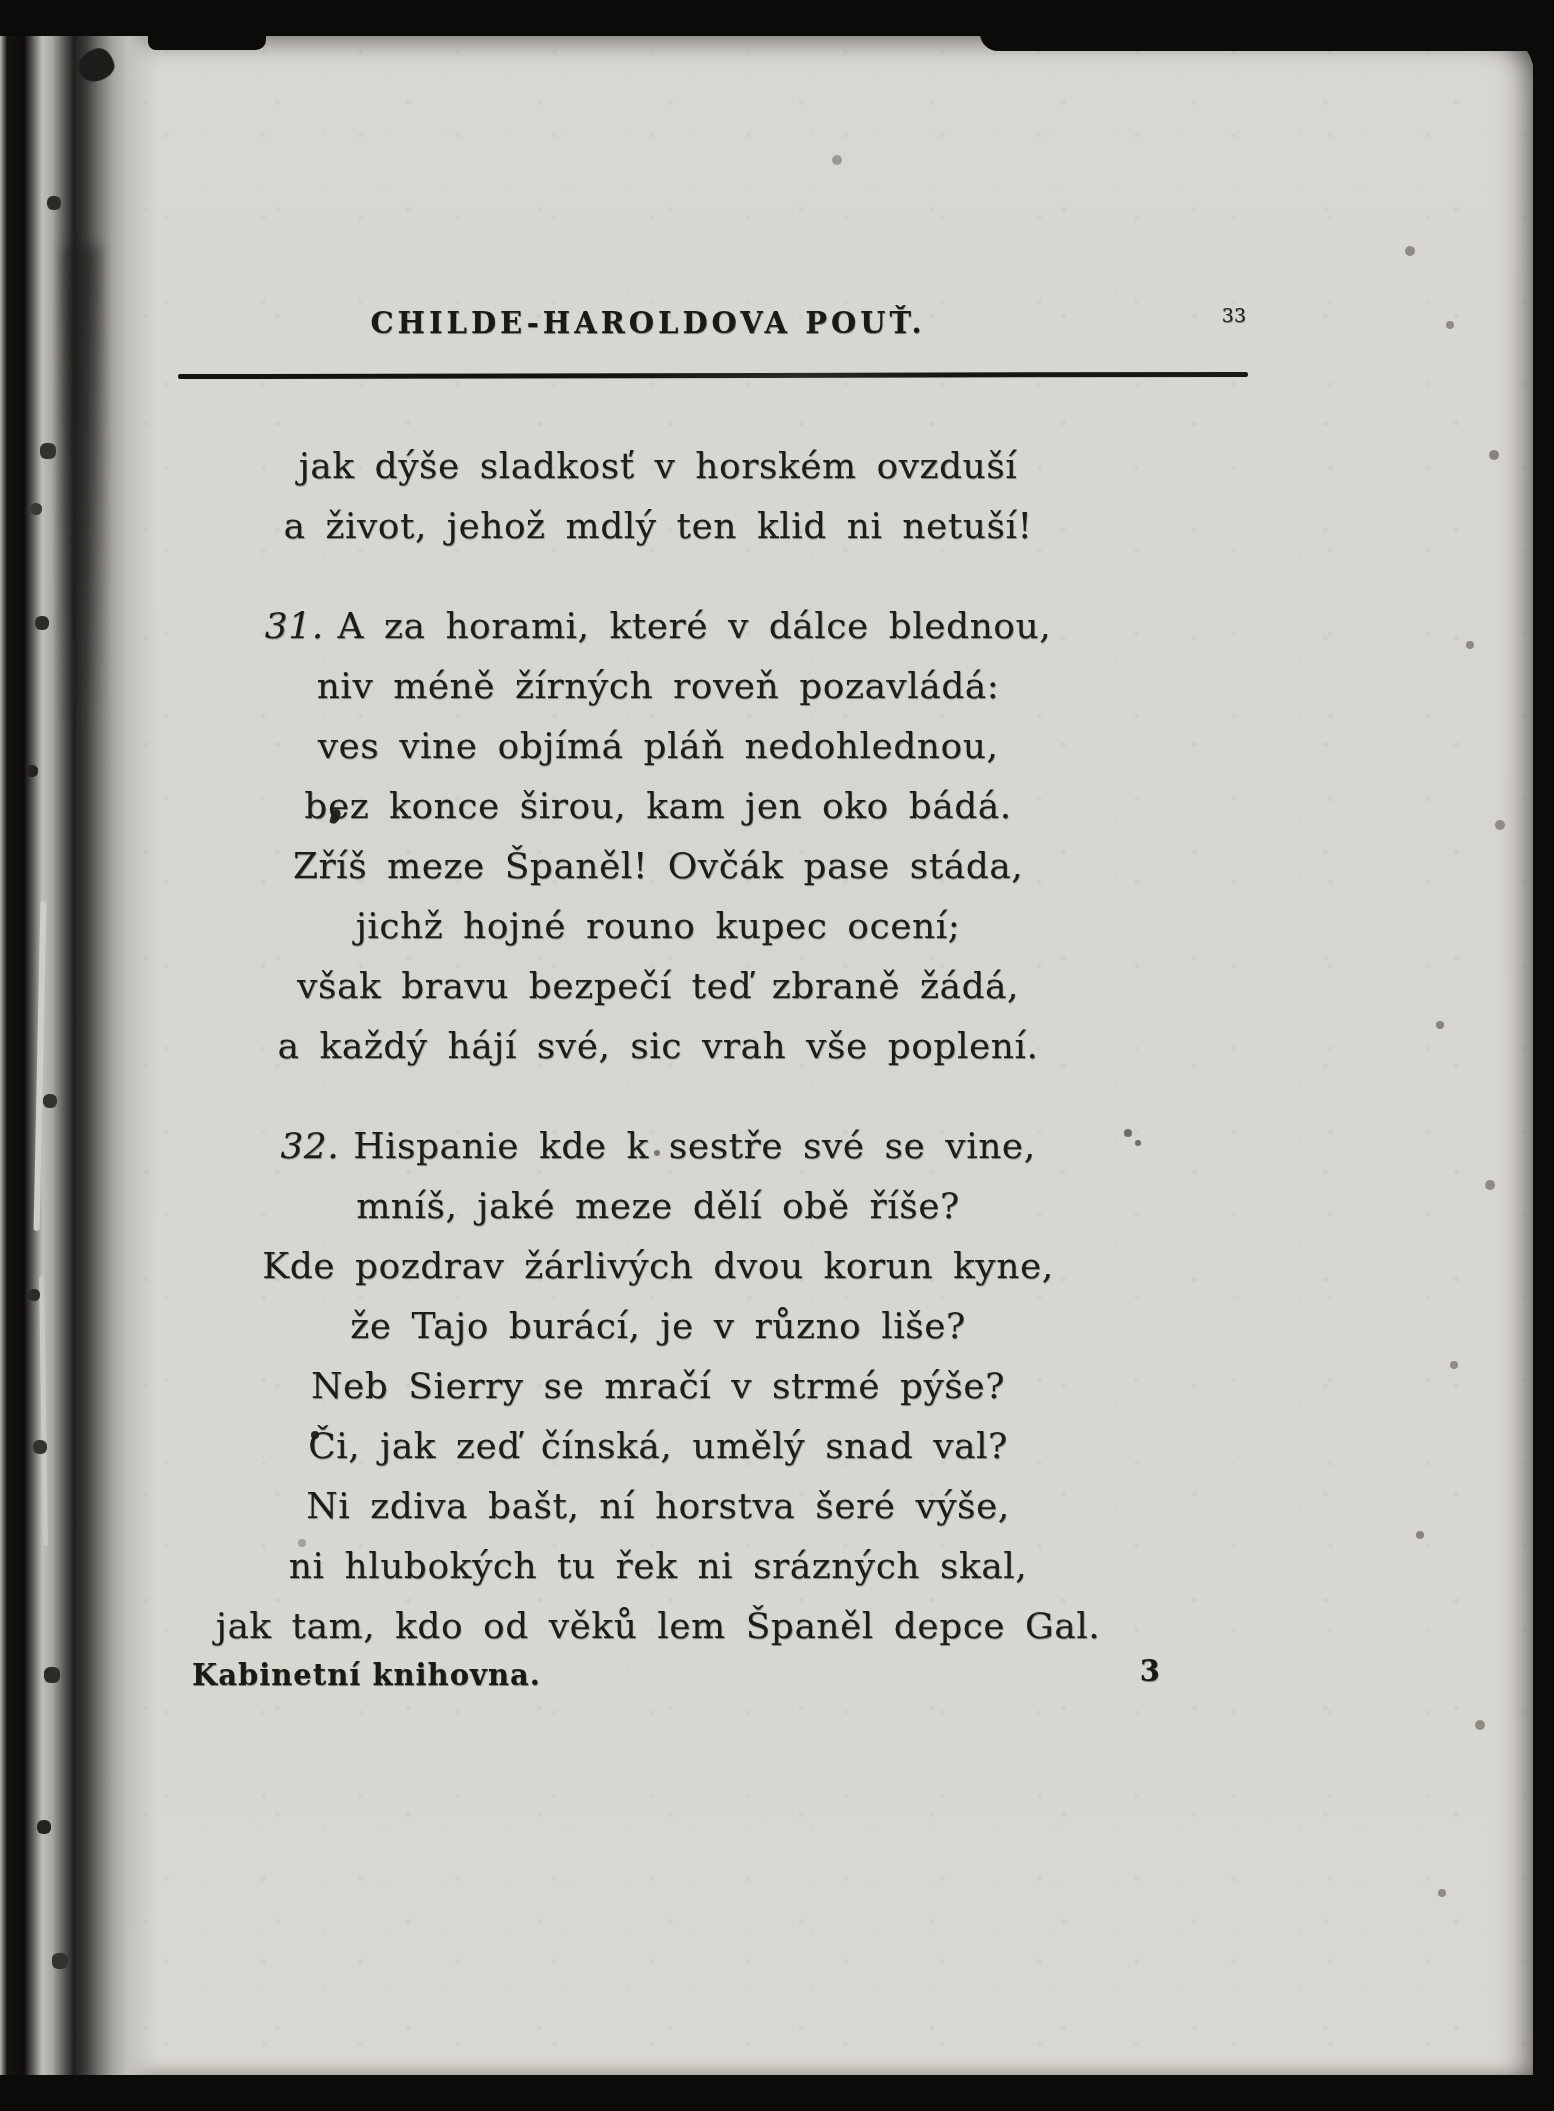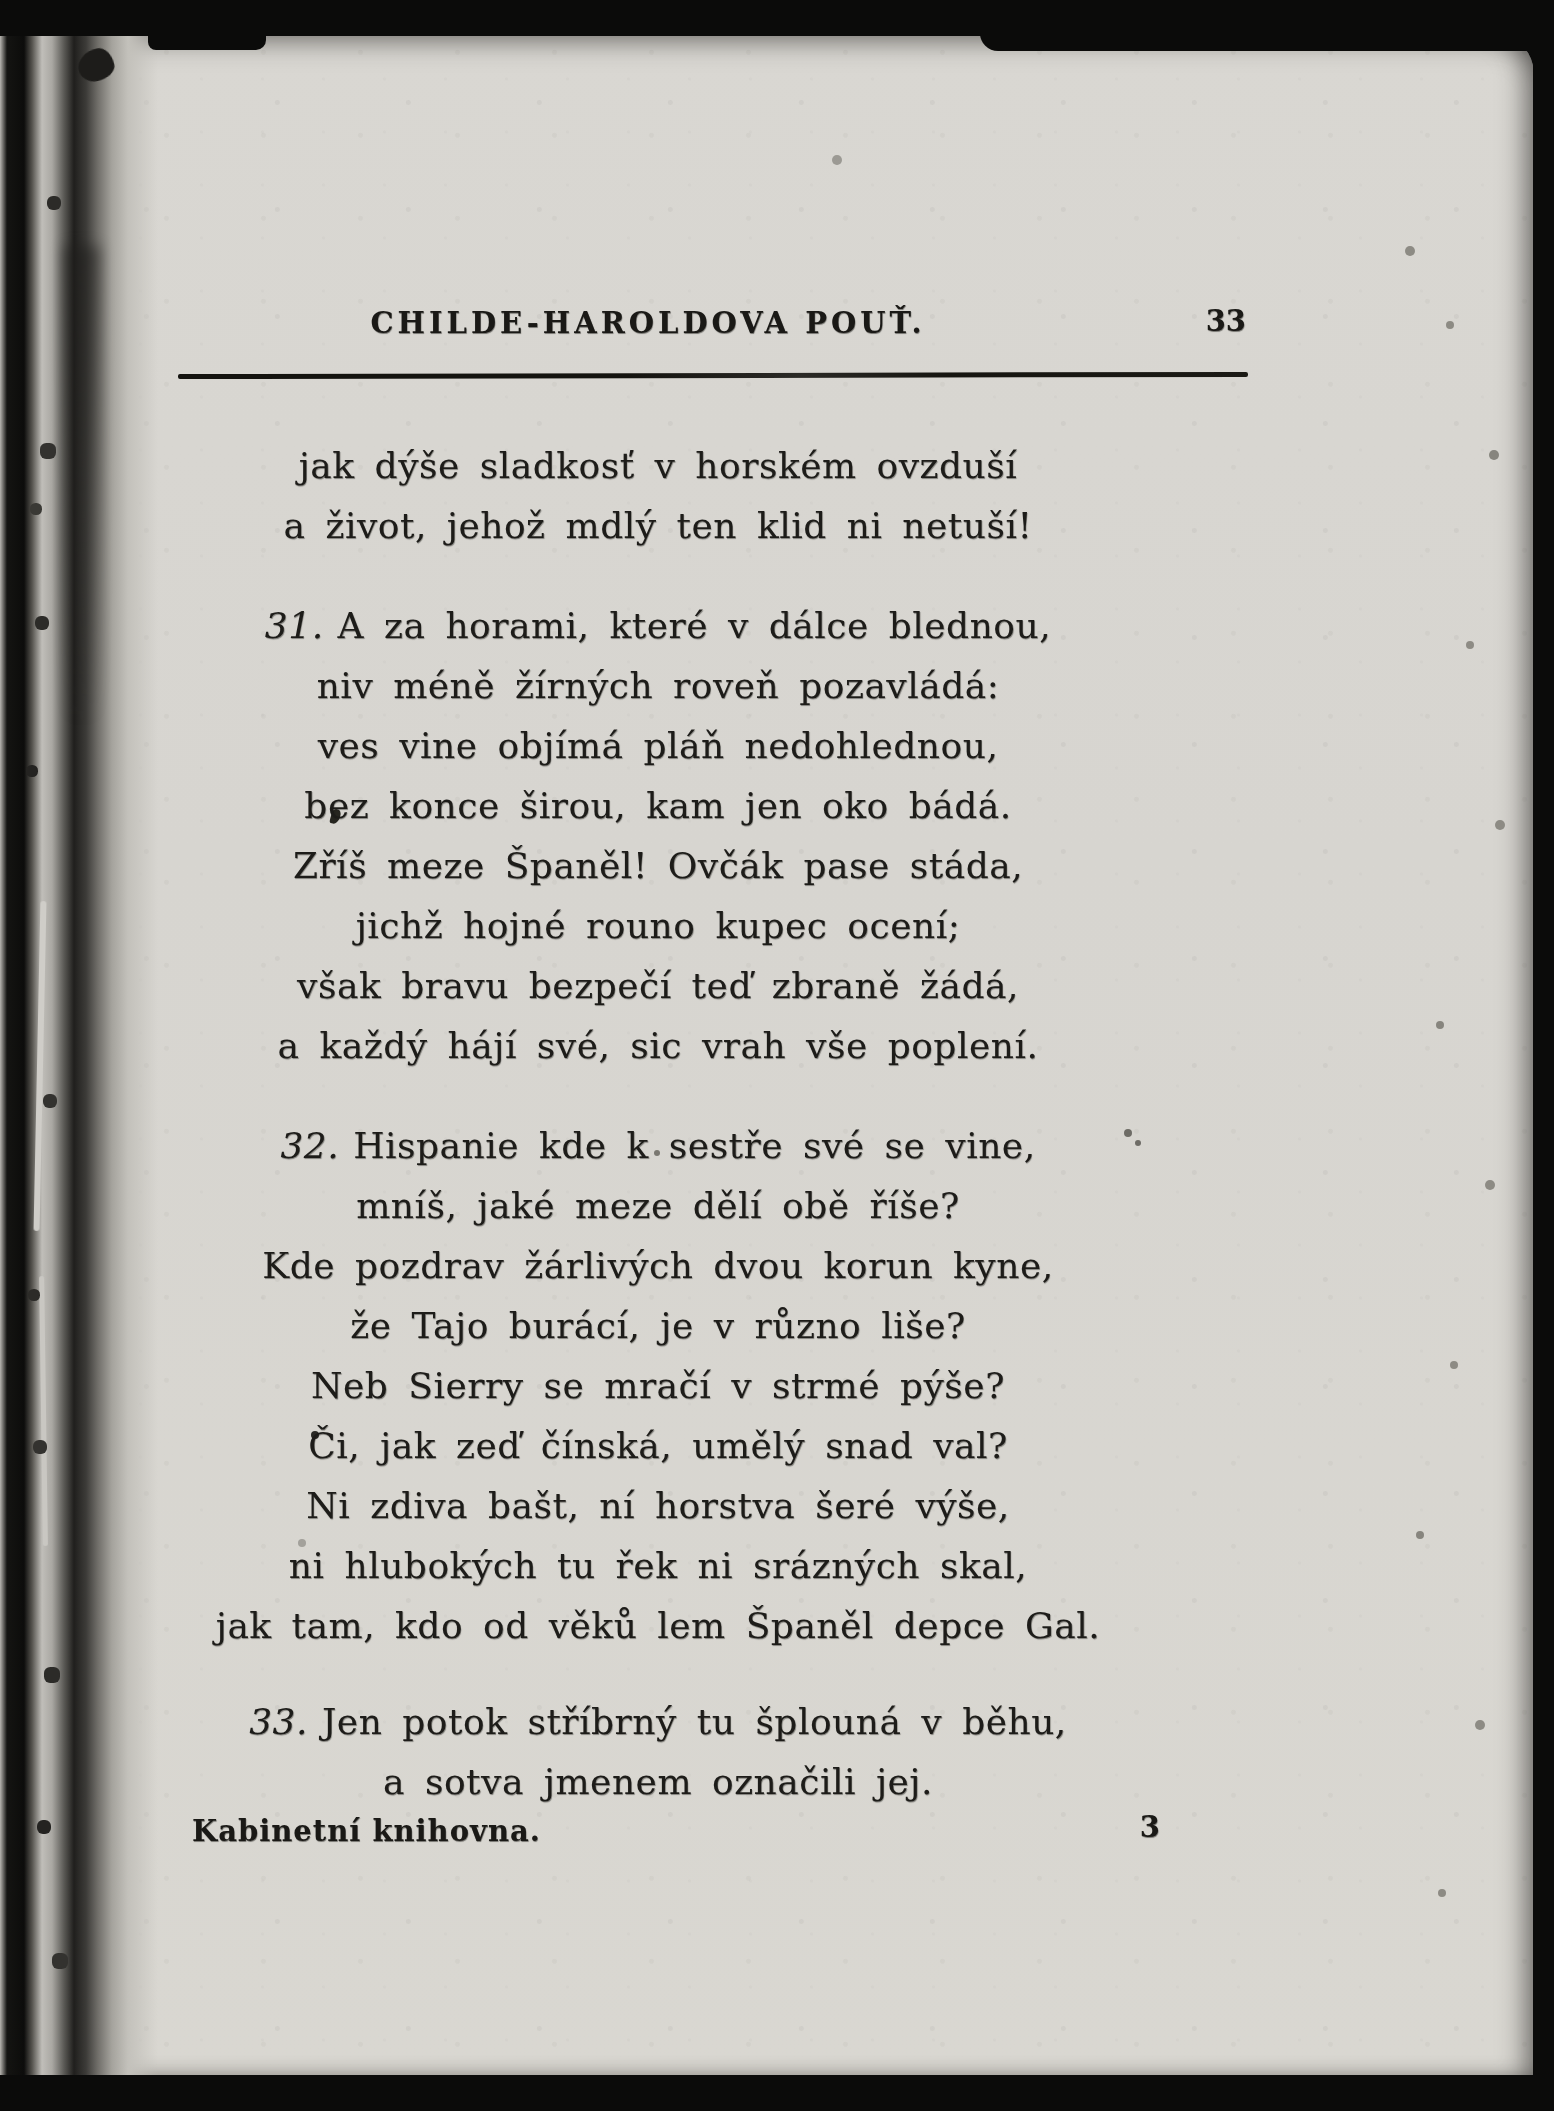--- a/index.html
+++ b/index.html
@@ -98,21 +98,21 @@
   }
   .running-title{
     text-align:center;
     padding-right:130px;
     font-weight:bold;font-size:29px;letter-spacing:4px;
     color:#1a1916;
     text-shadow:0.5px 0.5px 0.7px rgba(26,25,22,0.5);
   }
   .page-number{
     position:absolute;right:2px;top:283px;
-    font-weight:bold;font-size:29px;color:#1a1916;
+    font-weight:normal;font-size:19px;color:#1a1916;
     text-shadow:0.5px 0.5px 0.7px rgba(26,25,22,0.5);
   }
   .head-rule{
     margin-top:27px;height:5px;width:100%;
     background:linear-gradient(90deg,#14130f 0 42%,#2b2a26 58%,#161510 72%,#1b1a15 100%);
     transform:rotate(-0.12deg);
     border-radius:2px;
   }
 
   .poem{
@@ -188,24 +188,20 @@
           <div class="verse-line"><span class="stanza-number">32.</span>Hispanie kde k sestře své se vine,</div>
           <div class="verse-line">mníš, jaké meze dělí obě říše?</div>
           <div class="verse-line">Kde pozdrav žárlivých dvou korun kyne,</div>
           <div class="verse-line">že Tajo burácí, je v různo liše?</div>
           <div class="verse-line">Neb Sierry se mračí v strmé pýše?</div>
           <div class="verse-line">Či, jak zeď čínská, umělý snad val?</div>
           <div class="verse-line">Ni zdiva bašt, ní horstva šeré výše,</div>
           <div class="verse-line">ni hlubokých tu řek ni srázných skal,</div>
           <div class="verse-line">jak tam, kdo od věků lem Španěl depce Gal.</div>
         </div>
-        <div class="verse-group stanza stanza-33">
-          <div class="verse-line"><span class="stanza-number">33.</span>Jen potok stříbrný tu šplouná v běhu,</div>
-          <div class="verse-line">a sotva jmenem označili jej.</div>
-        </div>
       </div>
 
     <div class="page-footer">
       <div class="series-title">Kabinetní knihovna.</div>
       <div class="signature-mark">3</div>
     </div>
 
   </div>
 </div>
 

